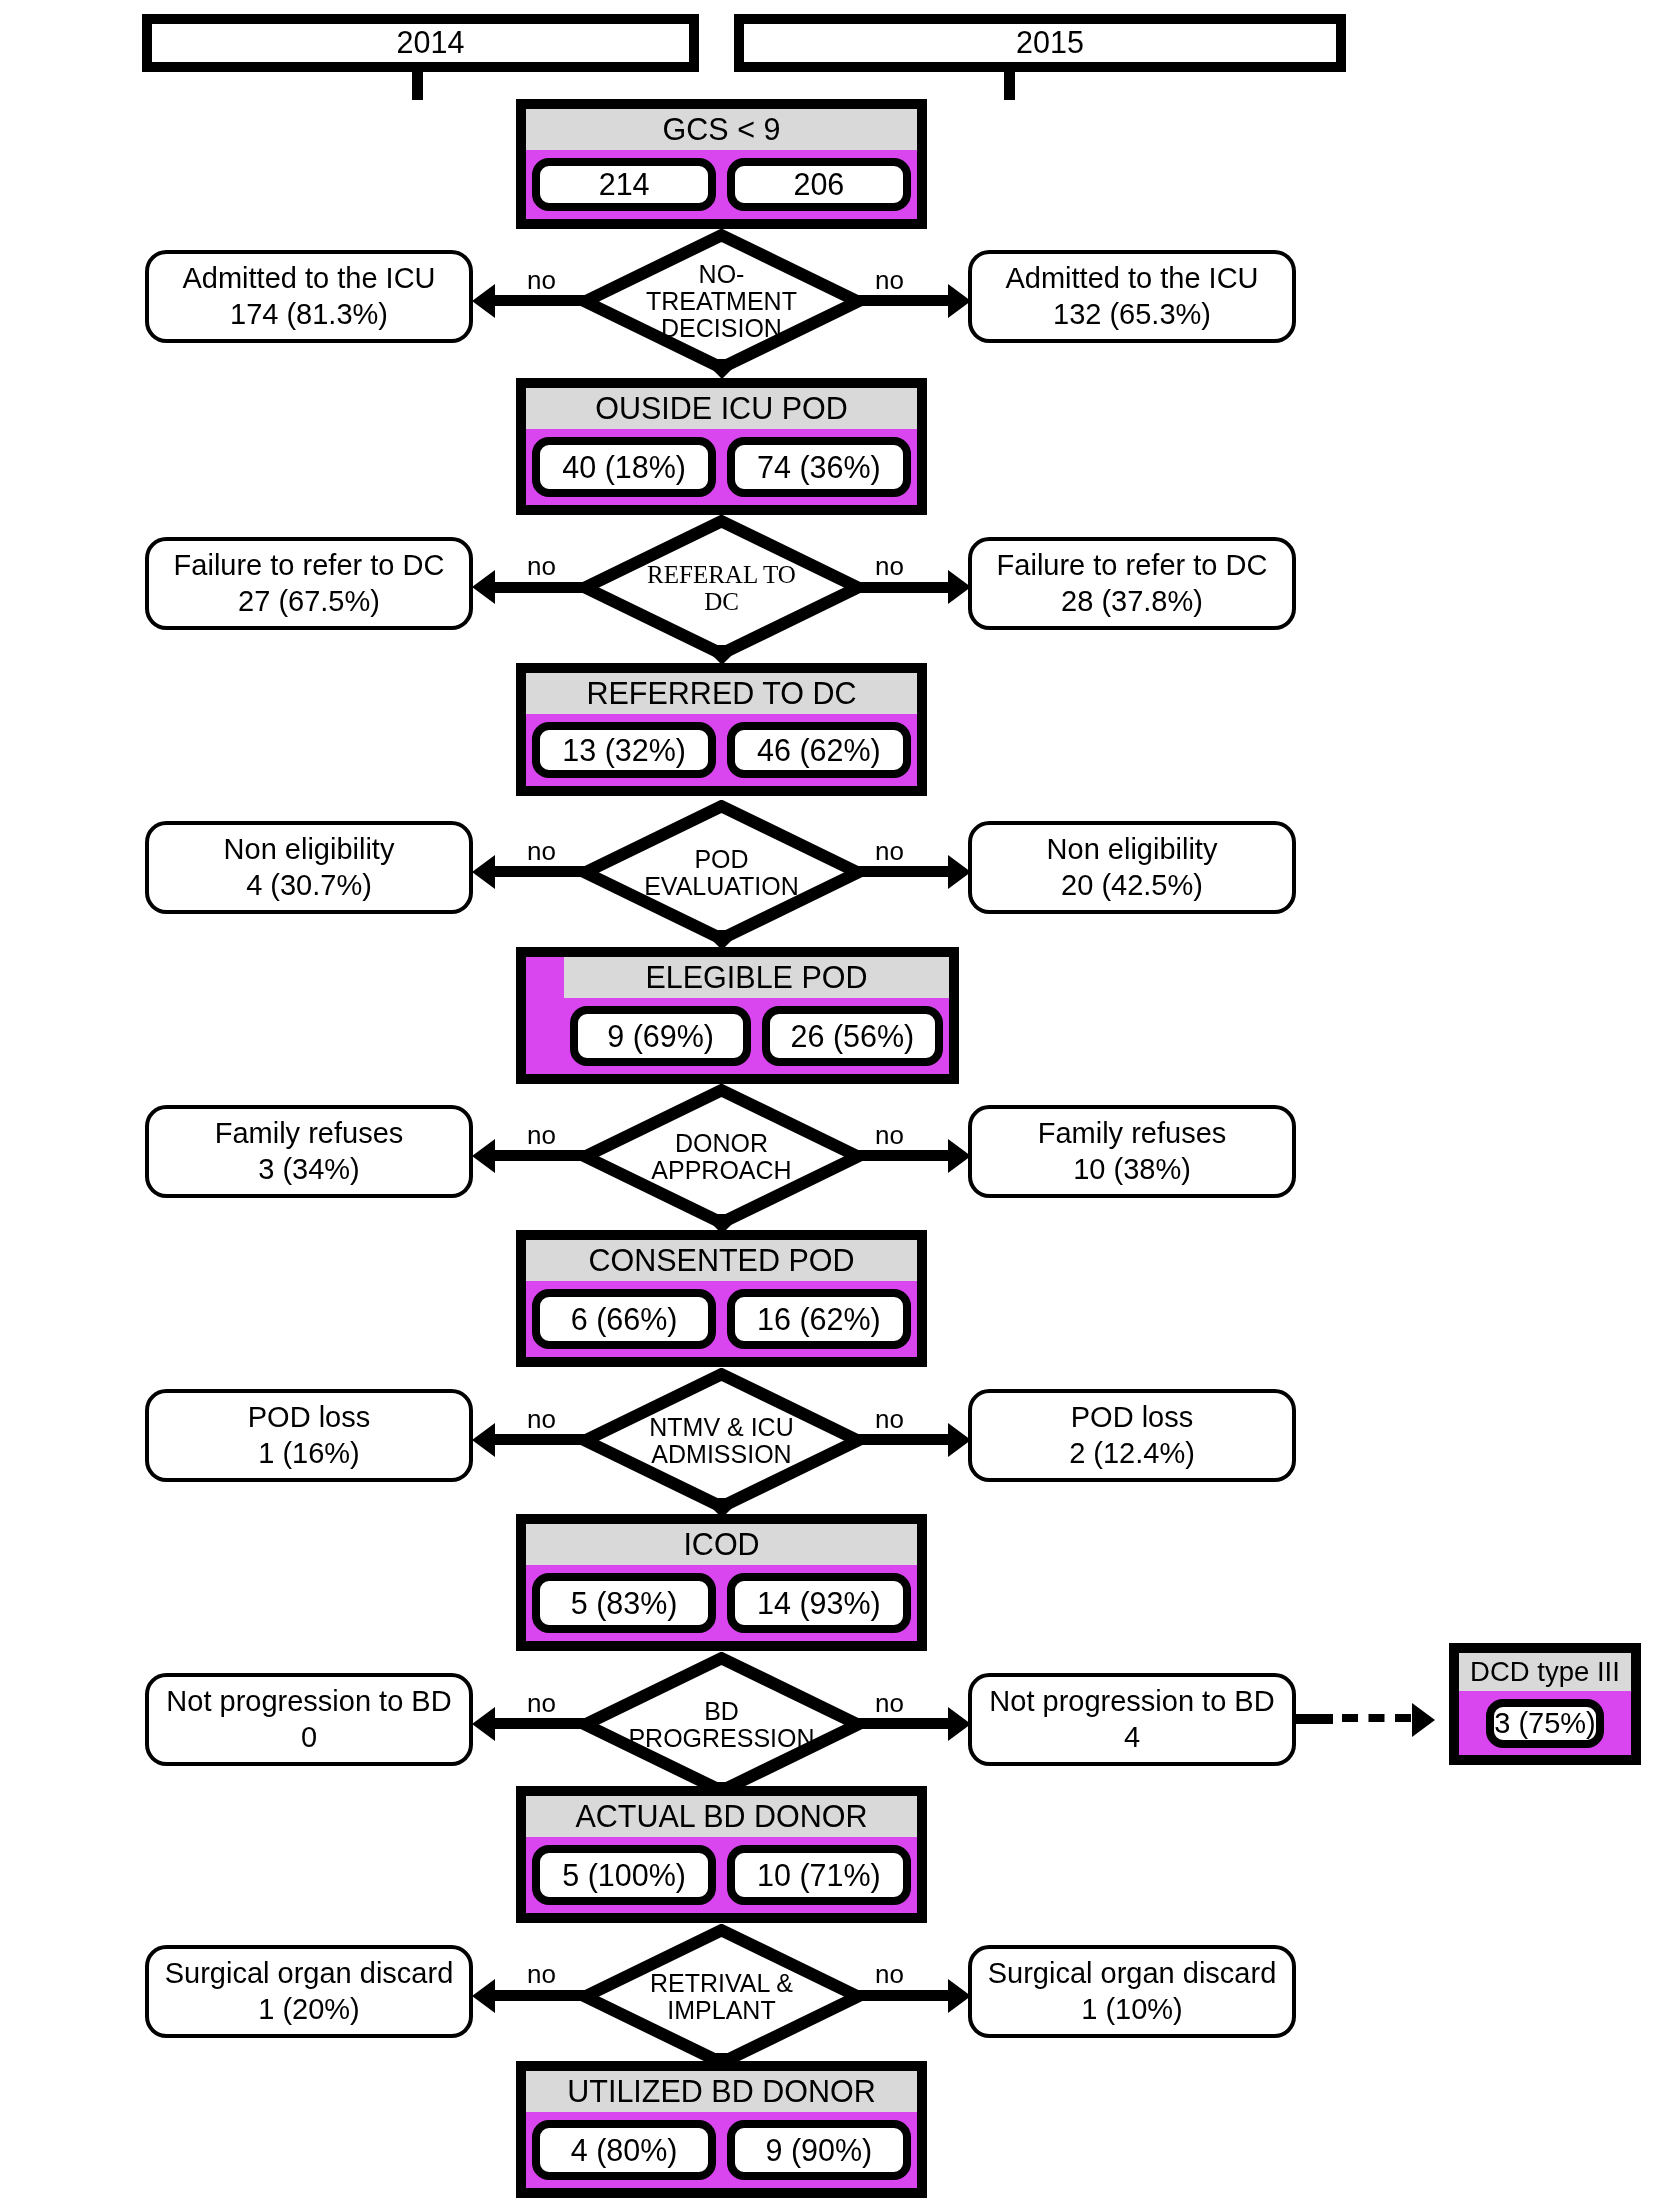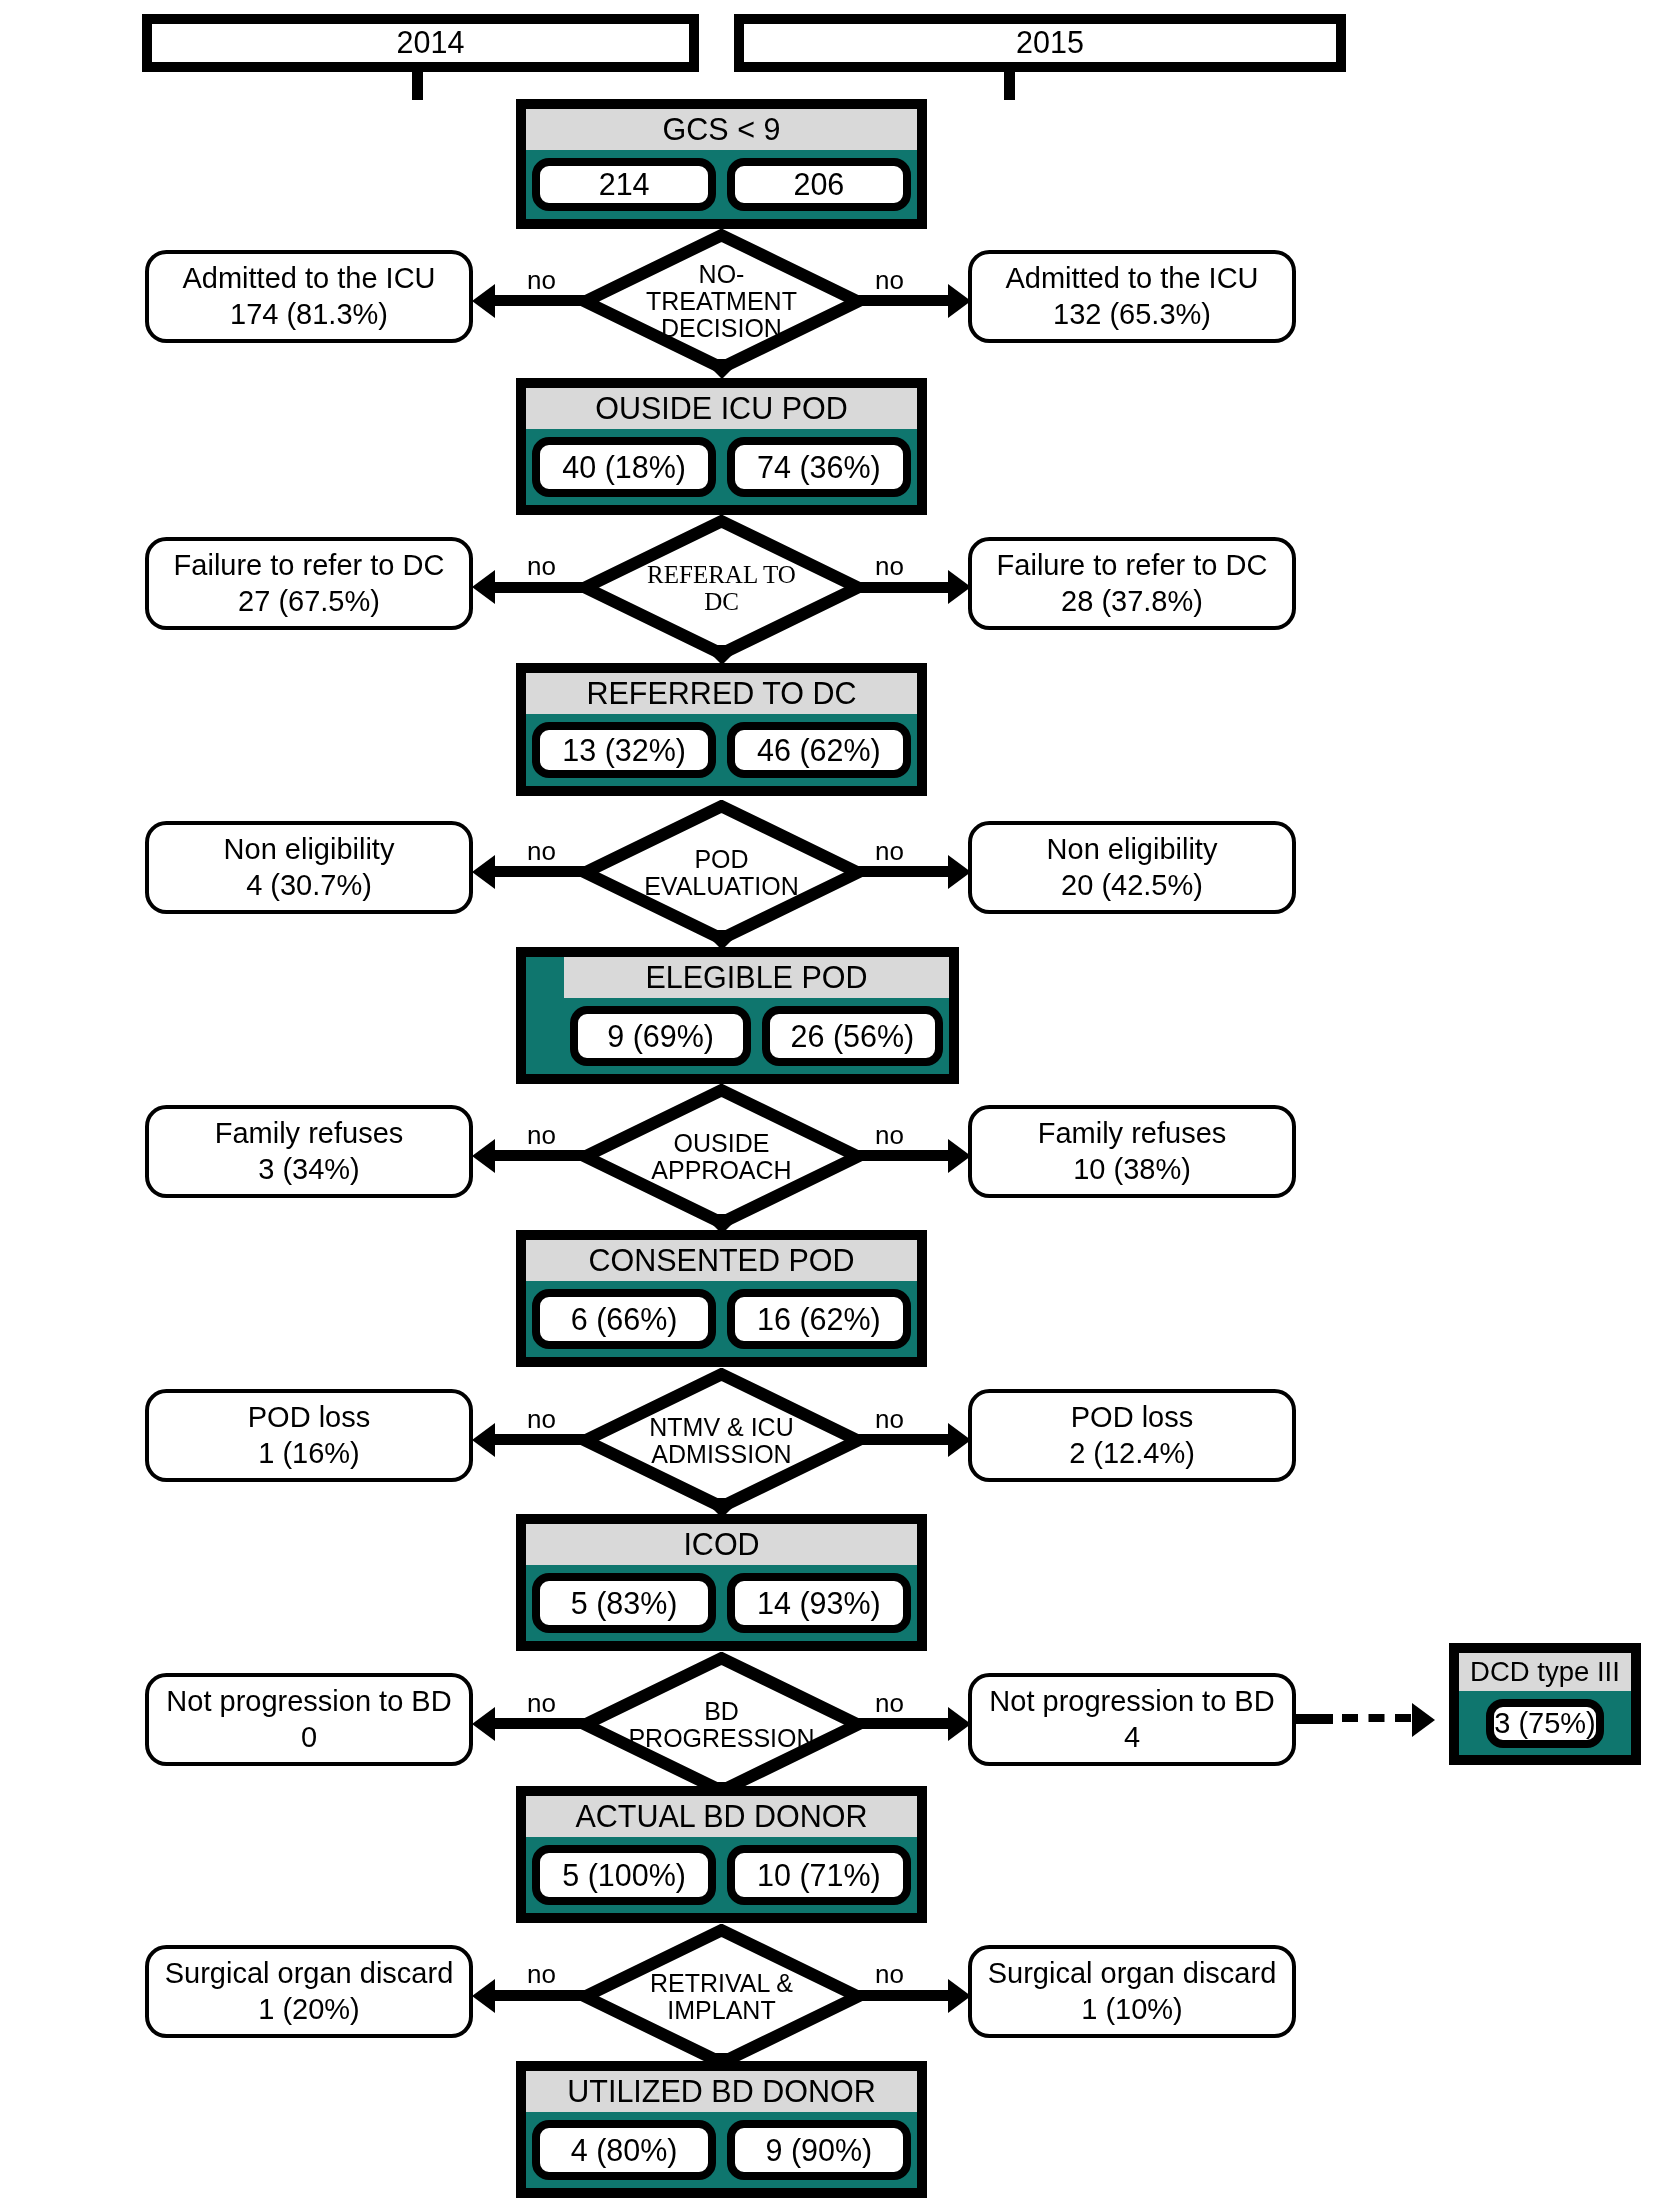--- a/index.html
+++ b/index.html
@@ -28,21 +28,21 @@
     font-size: 30.5px;
     color: #000;
     padding-left: 20px;
   }
 
   
   .stage {
     position: absolute;
     box-sizing: border-box;
     border: 10.7px solid #000;
-    background: #0f766e;
+    background: #d946ef;
     display: flex;
     flex-direction: column;
   }
   .stage-title {
     background: #d9d9d9;
     color: #000;
     font-size: 30.5px;
     text-align: center;
     line-height: 1.0;
     padding: 4.6px 0 6.1px 0;
@@ -286,21 +286,21 @@
       <div class="stage-cell">9 (69%)</div>
       <div class="stage-cell">26 (56%)</div>
     </div>
   </div>
 
   <div class="diamond-wrap" style="left:579px; top:1084px; width:285px; height:145px;">
     <svg width="285" height="145" viewBox="0 0 374 190">
       <polygon points="187,8 366,95 187,182 8,95" fill="#ffffff" stroke="#000000" stroke-width="16"></polygon>
     </svg>
     <div class="diamond-label">
-      <span class="ln">OUSIDE</span>
+      <span class="ln">DONOR</span>
       <span class="ln">APPROACH</span>
     </div>
   </div>
   <div class="hline" style="left:495px; top:1150px; width:90px; height:10.7px;"></div>
   <div class="arrow-left" style="left:472px; top:1139px;"></div>
   <div class="no-label" style="left:527px; top:1120px;">no</div>
 
   <div class="hline" style="left:858px; top:1150px; width:90px; height:10.7px;"></div>
   <div class="arrow-right" style="left:948px; top:1139px;"></div>
   <div class="no-label" style="left:875px; top:1120px;">no</div>

